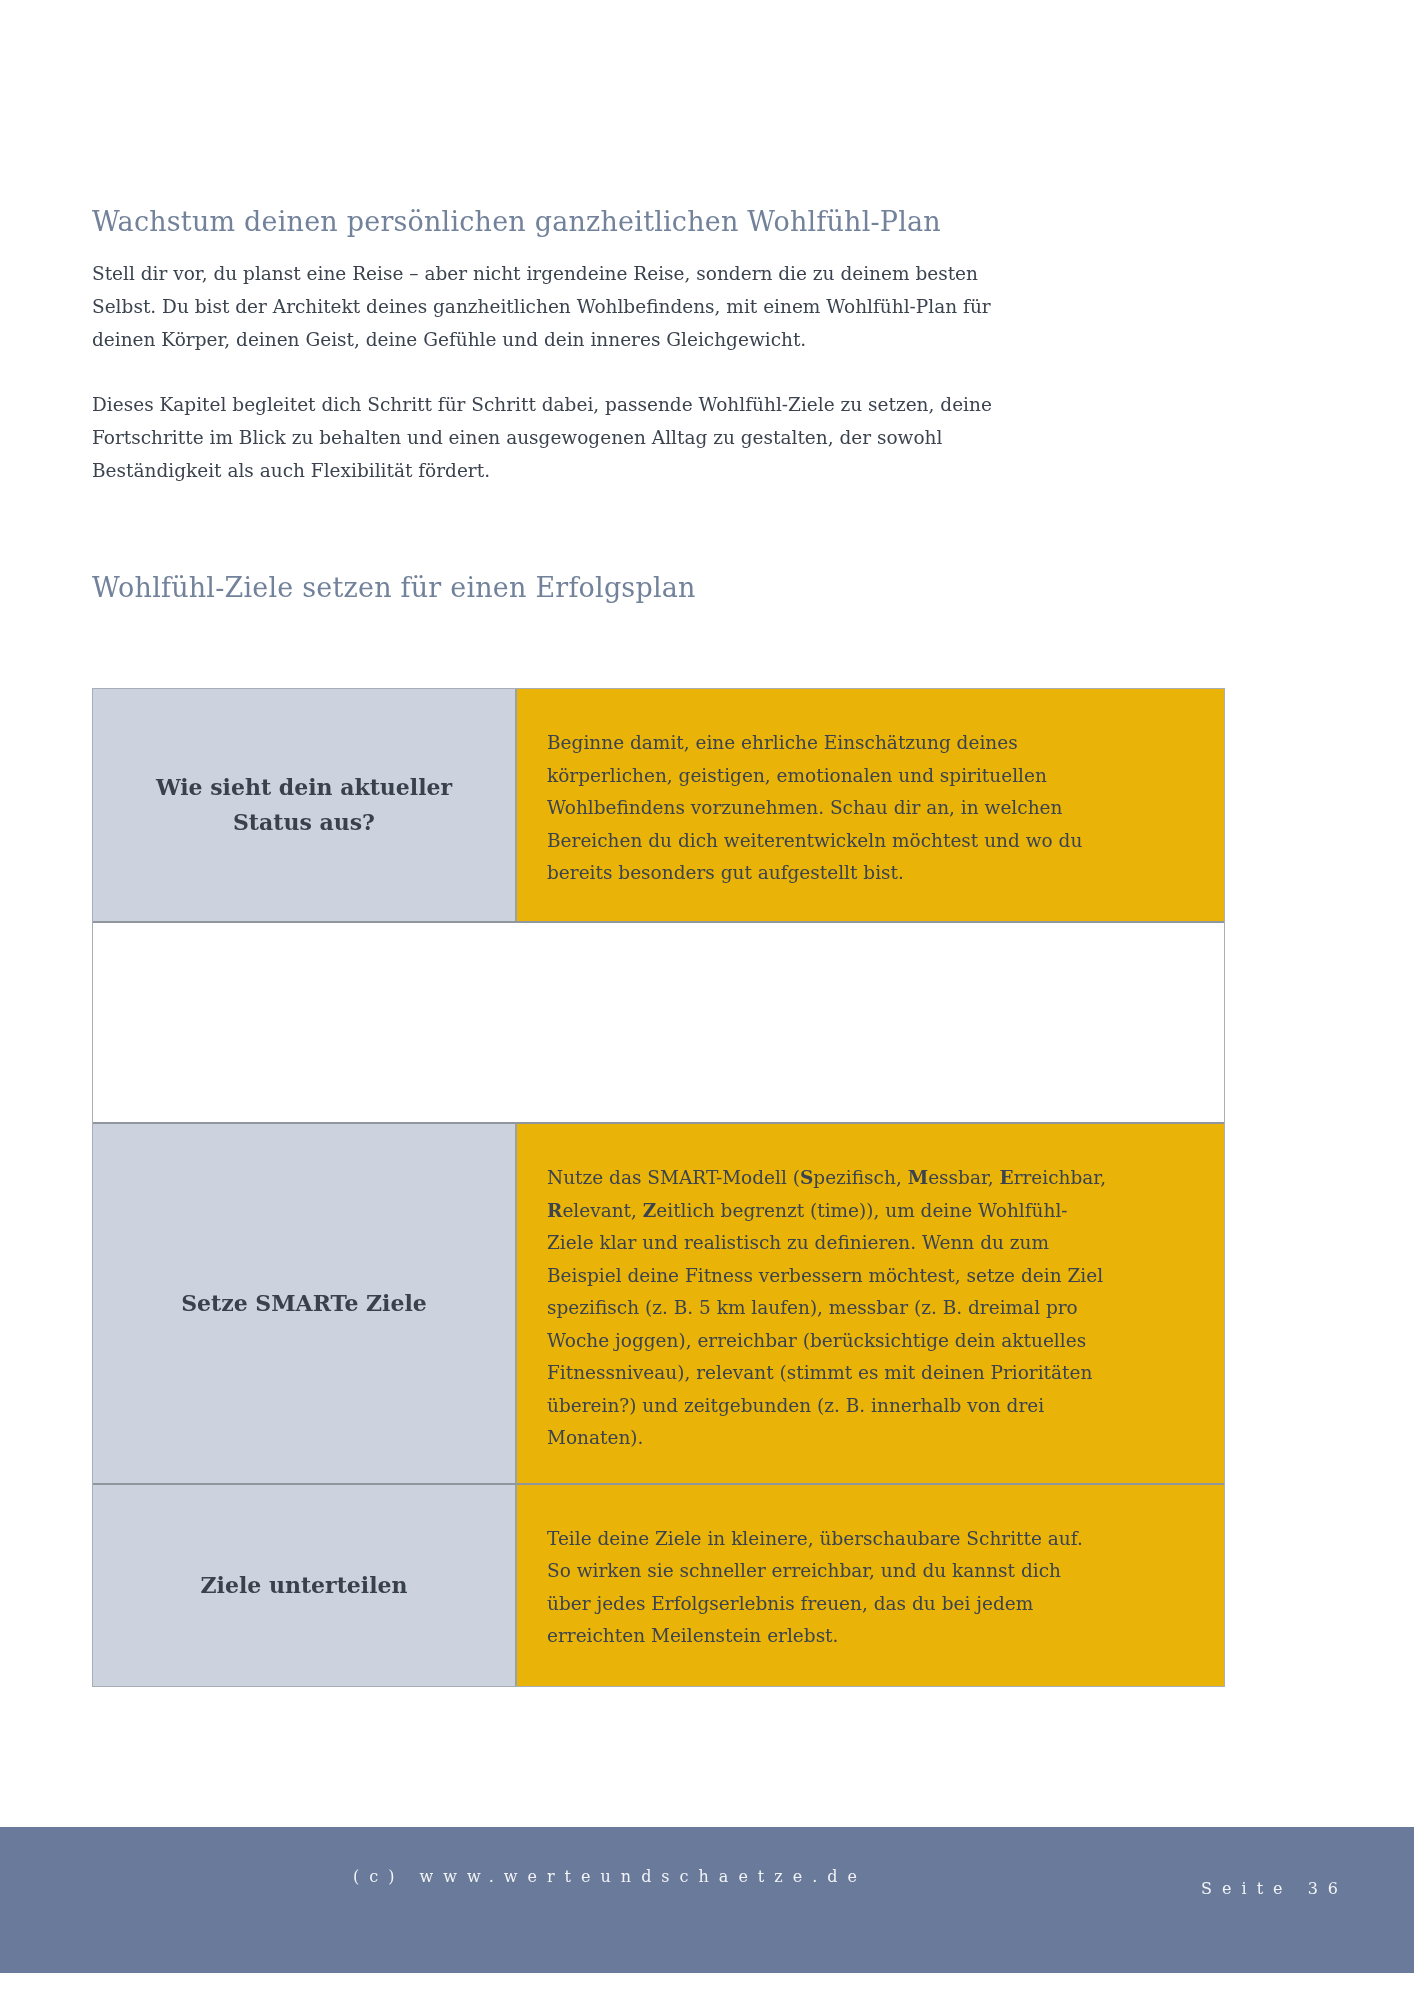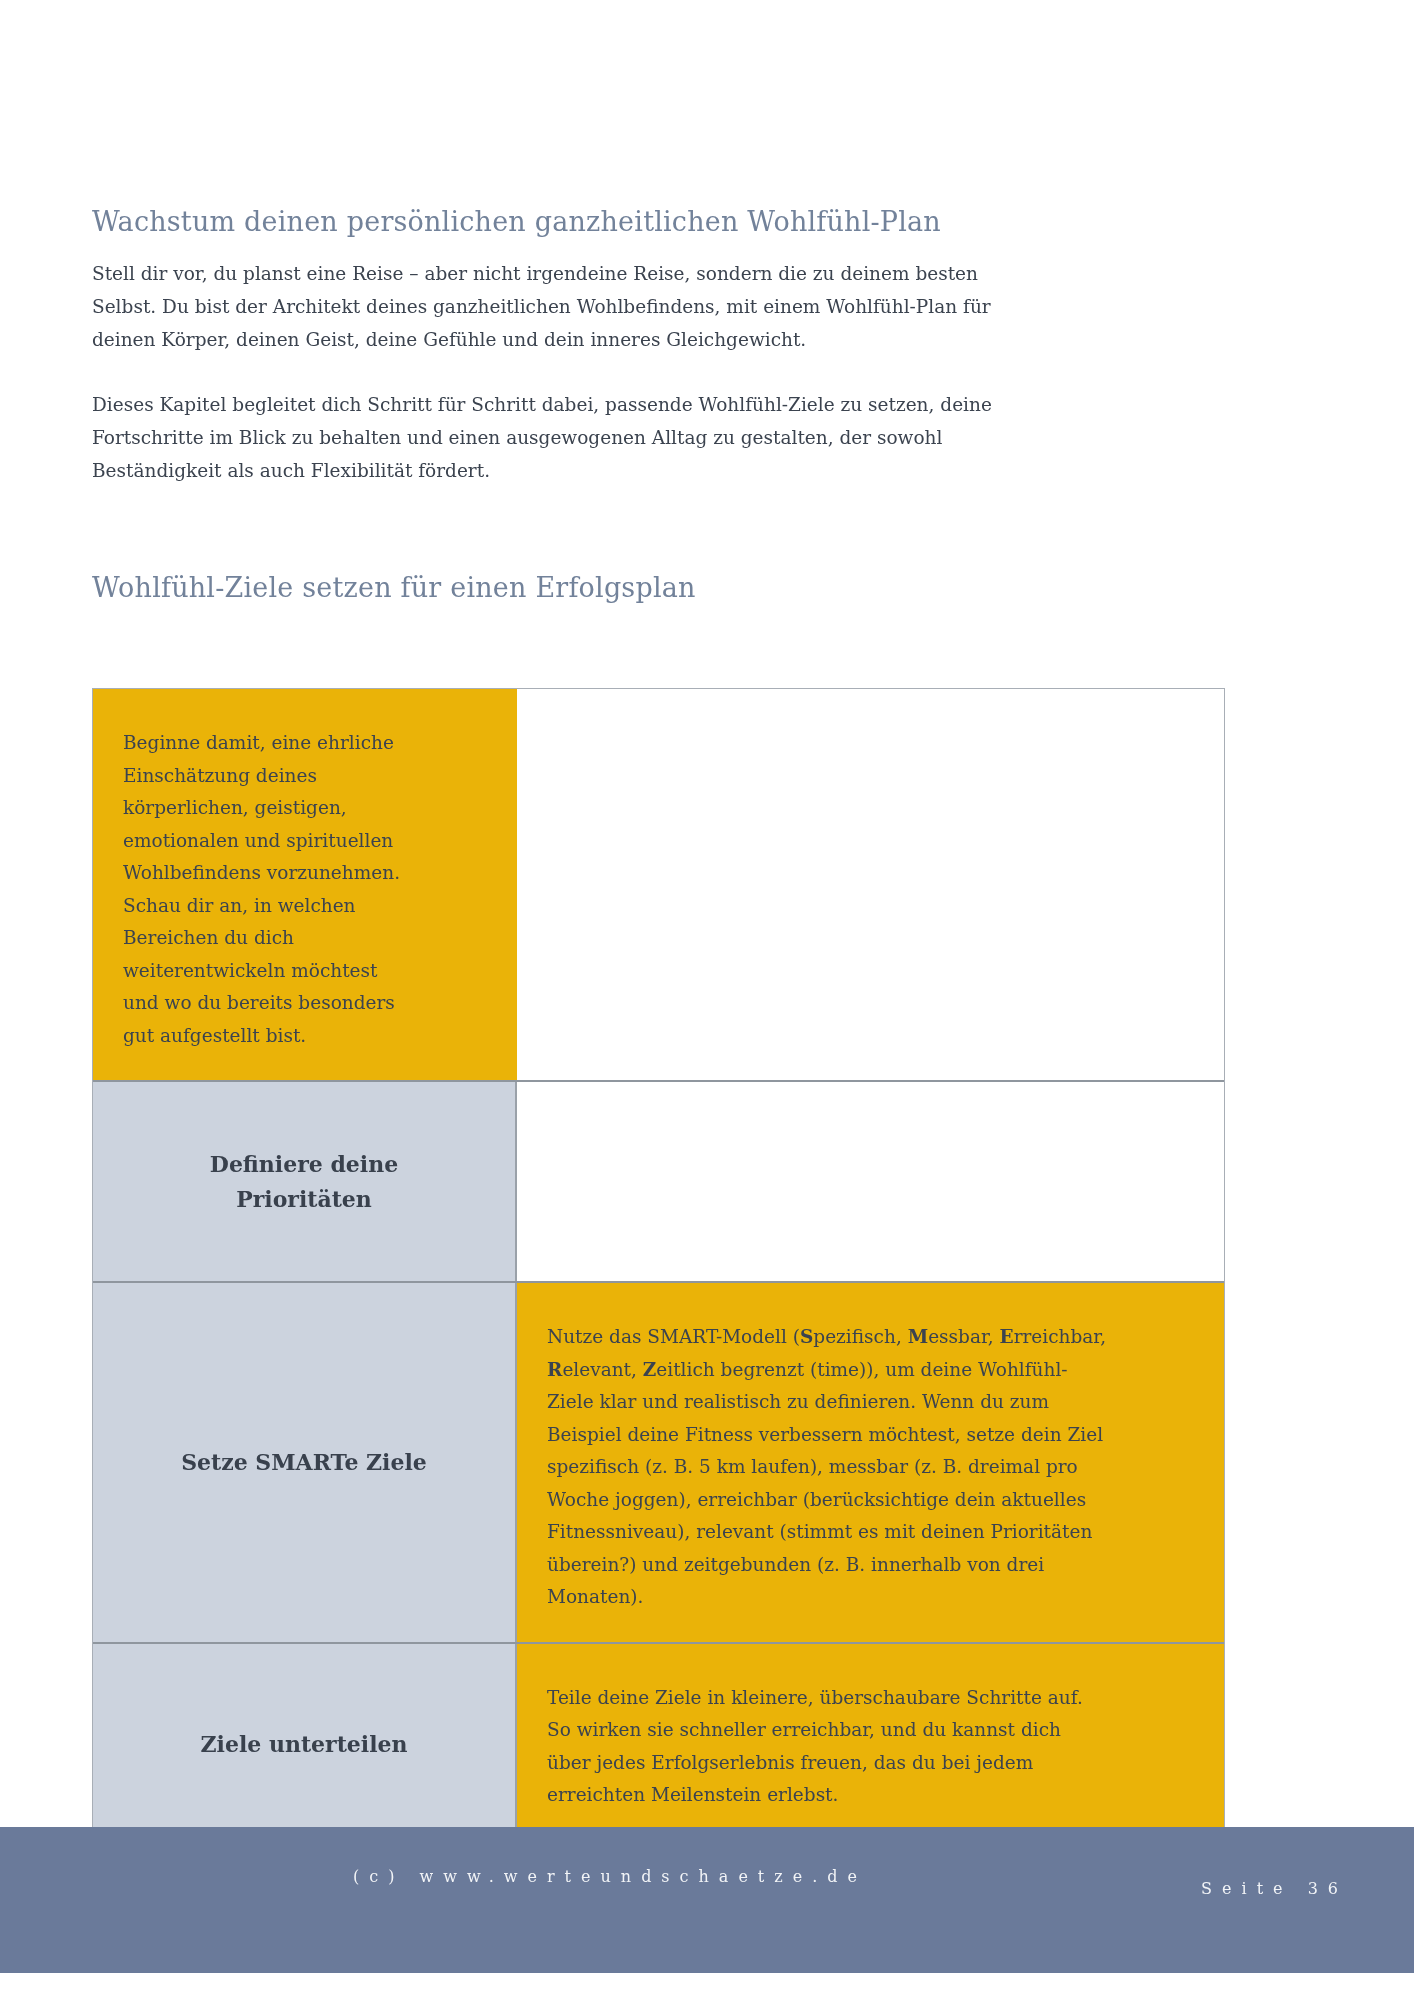--- a/index.html
+++ b/index.html
@@ -108,29 +108,29 @@
 
   <p class="para" id="para-1">Stell dir vor, du planst eine Reise – aber nicht irgendeine Reise, sondern die zu deinem besten Selbst. Du bist der Architekt deines ganzheitlichen Wohlbefindens, mit einem Wohlfühl-Plan für deinen Körper, deinen Geist, deine Gefühle und dein inneres Gleichgewicht.</p>
 
   <p class="para" id="para-2">Dieses Kapitel begleitet dich Schritt für Schritt dabei, passende Wohlfühl-Ziele zu setzen, deine Fortschritte im Blick zu behalten und einen ausgewogenen Alltag zu gestalten, der sowohl Beständigkeit als auch Flexibilität fördert.</p>
 
   <h2 class="h-section" id="heading-2">Wohlfühl-Ziele setzen für einen Erfolgsplan</h2>
 
   <div class="wtable">
 
     <div class="t-row r1">
+      <div class="cell-label">
+        <span>Wie sieht dein aktueller Status aus?</span>
+      </div>
       <div class="cell-desc">
         <span>Beginne damit, eine ehrliche Einschätzung deines körperlichen, geistigen, emotionalen und spirituellen Wohlbefindens vorzunehmen. Schau dir an, in welchen Bereichen du dich weiterentwickeln möchtest und wo du bereits besonders gut aufgestellt bist.</span>
       </div>
     </div>
 
     <div class="t-row r2">
-      <div class="cell-label">
-        <span>Definiere deine Prioritäten</span>
-      </div>
     </div>
 
     <div class="t-row r3">
       <div class="cell-label">
         <span>Setze SMARTe Ziele</span>
       </div>
       <div class="cell-desc"><span><span>Nutze das SMART-Modell (</span><b>S</b><span>pezifisch, </span><b>M</b><span>essbar, </span><b>E</b><span>rreichbar, </span><b>R</b><span>elevant, </span><b>Z</b><span>eitlich begrenzt (time)), um deine Wohlfühl-Ziele klar und realistisch zu definieren. Wenn du zum Beispiel deine Fitness verbessern möchtest, setze dein Ziel spezifisch (z. B. 5 km laufen), messbar (z. B. dreimal pro Woche joggen), erreichbar (berücksichtige dein aktuelles Fitnessniveau), relevant (stimmt es mit deinen Prioritäten überein?) und zeitgebunden (z. B. innerhalb von drei Monaten).</span></span></div>
     </div>
 
     <div class="t-row r4">

